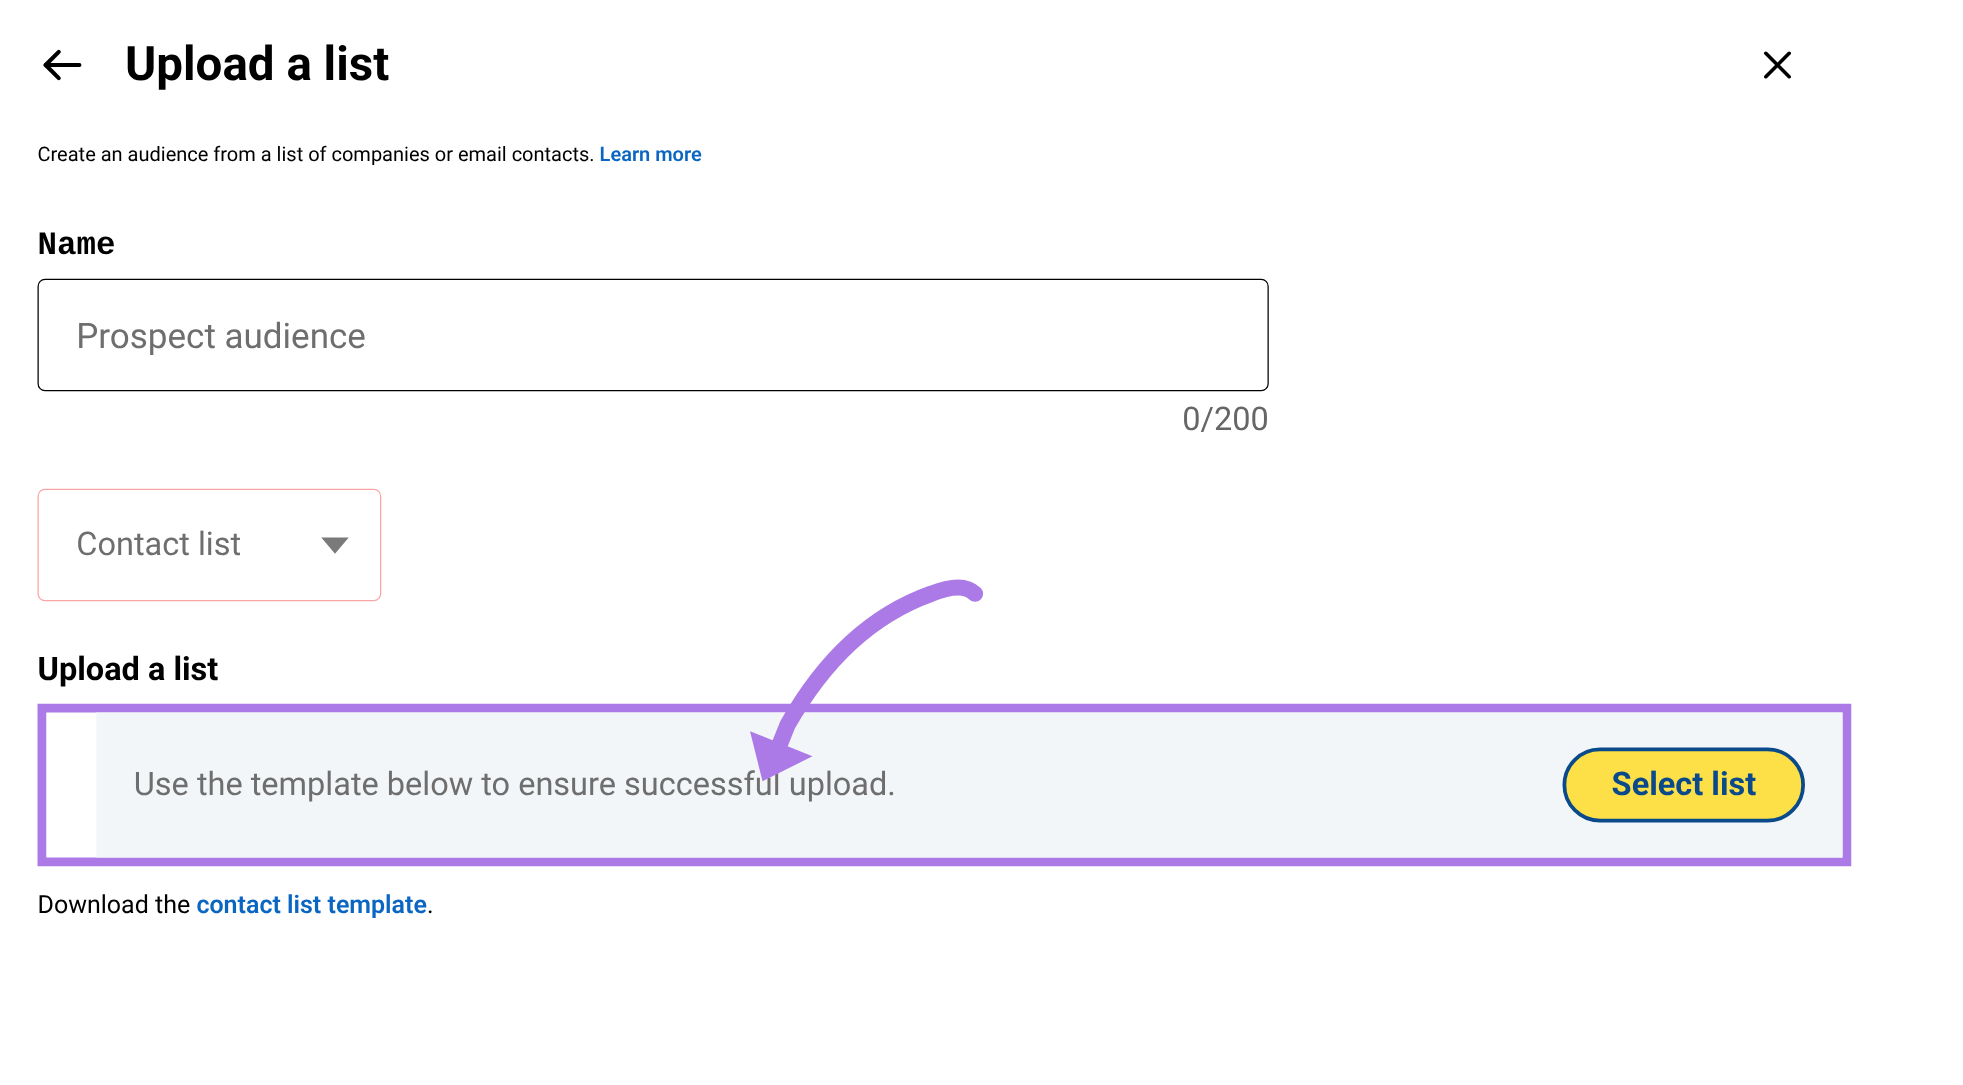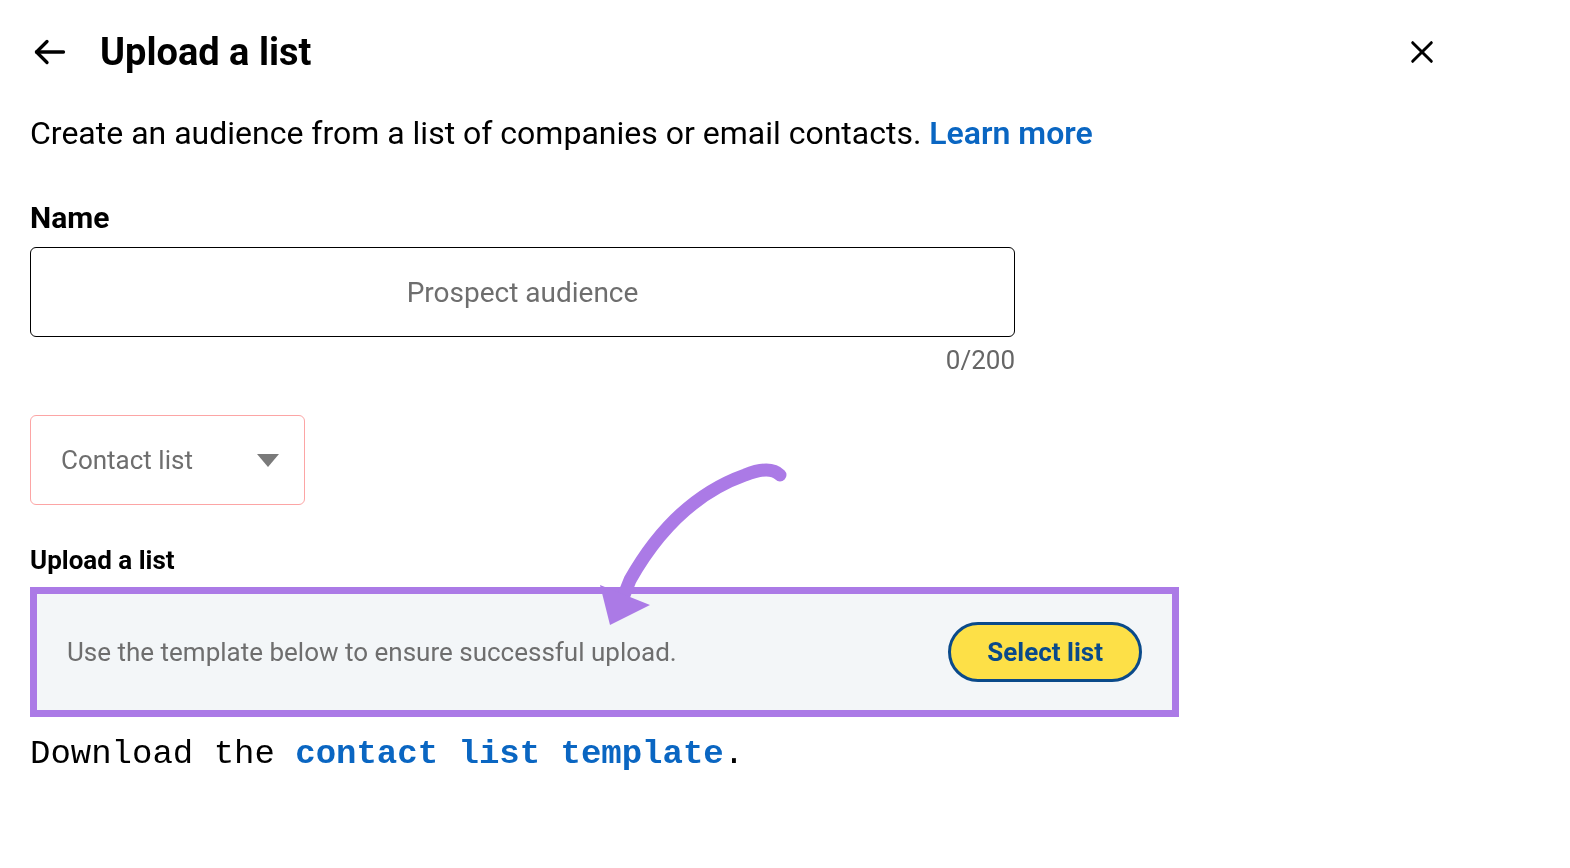--- a/index.html
+++ b/index.html
@@ -48,50 +48,50 @@
       justify-content: center;
       width: 36px;
       height: 36px;
       margin-right: 100px;
     }
     .close-btn svg {
       width: 28px;
       height: 28px;
     }
     .description {
-      font-size: 32px;
+      font-size: 16px;
       color: #000;
       margin-bottom: 48px;
     }
     .description a {
       color: #0a66c2;
       font-weight: 600;
       text-decoration: none;
       cursor: pointer;
     }
     .field-group {
       margin-bottom: 40px;
     }
     .field-label {
-      font-size: 30px;
+      font-size: 26px;
       font-weight: 700;
       color: #000;
       margin-bottom: 12px;
       display: block;
+      font-family: Liberation Mono, monospace;
     }
     .name-input {
       width: 985px;
       height: 90px;
       border: 1px solid #000;
       border-radius: 6px;
       padding: 0 30px;
       font-size: 28px;
       font-family: inherit;
       outline: none;
-      text-align: center;
     }
     .name-input::placeholder {
       color: #6e6e6e;
     }
     .char-counter {
       width: 985px;
       text-align: right;
       font-size: 26px;
       color: #666;
       margin-top: 8px;
@@ -122,21 +122,22 @@
       font-size: 26px;
       font-weight: 700;
       color: #000;
       margin-bottom: 12px;
       margin-top: 20px;
     }
     .upload-box-wrapper {
       border: 7px solid #ab7ae6;
       border-radius: 0;
       margin-bottom: 18px;
-      width: 1149px;
+      width: 1451px;
+      padding-left: 40px;
     }
     .upload-box {
       background: #f3f6f8;
       padding: 28px 30px;
       display: flex;
       align-items: center;
       justify-content: space-between;
     }
     .upload-hint {
       font-size: 26px;
@@ -147,23 +148,22 @@
       border: 3px solid #0a4a8a;
       color: #0a4a8a;
       font-size: 26px;
       font-weight: 700;
       padding: 12px 36px;
       border-radius: 35px;
       cursor: pointer;
       font-family: inherit;
     }
     .download-text {
-      font-size: 34px;
-      color: #000;
-      font-family: Liberation Mono, monospace;
+      font-size: 20px;
+      color: #000;
     }
     .download-text a {
       color: #0a66c2;
       font-weight: 600;
       text-decoration: none;
       cursor: pointer;
     }
     .annotation-arrow {
       position: absolute;
       left: 595px;

